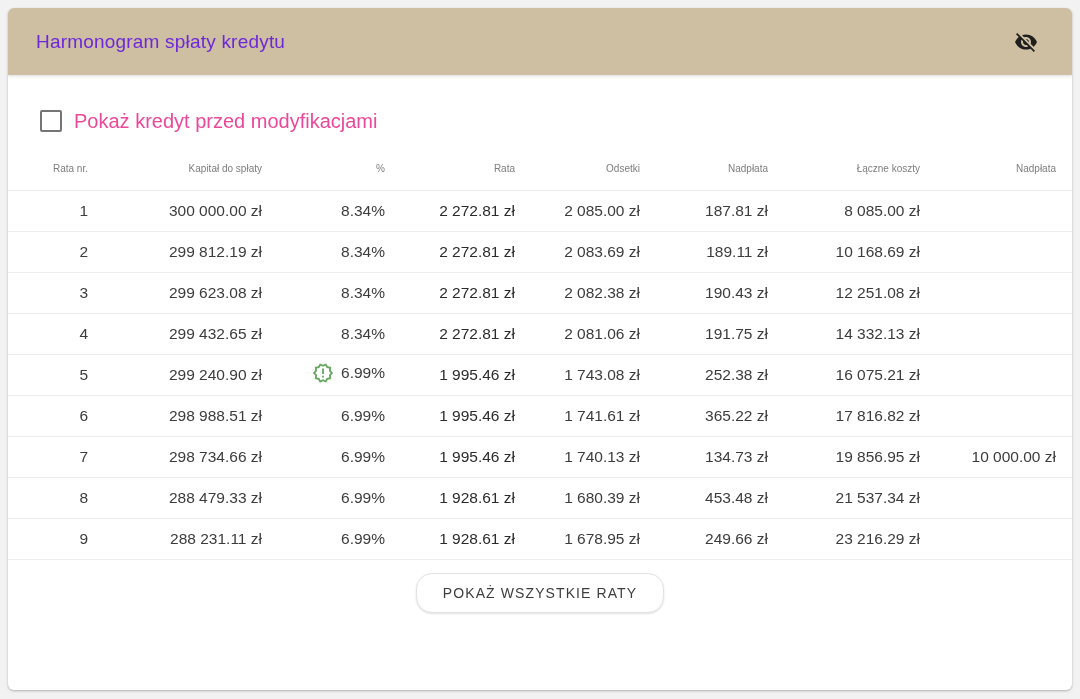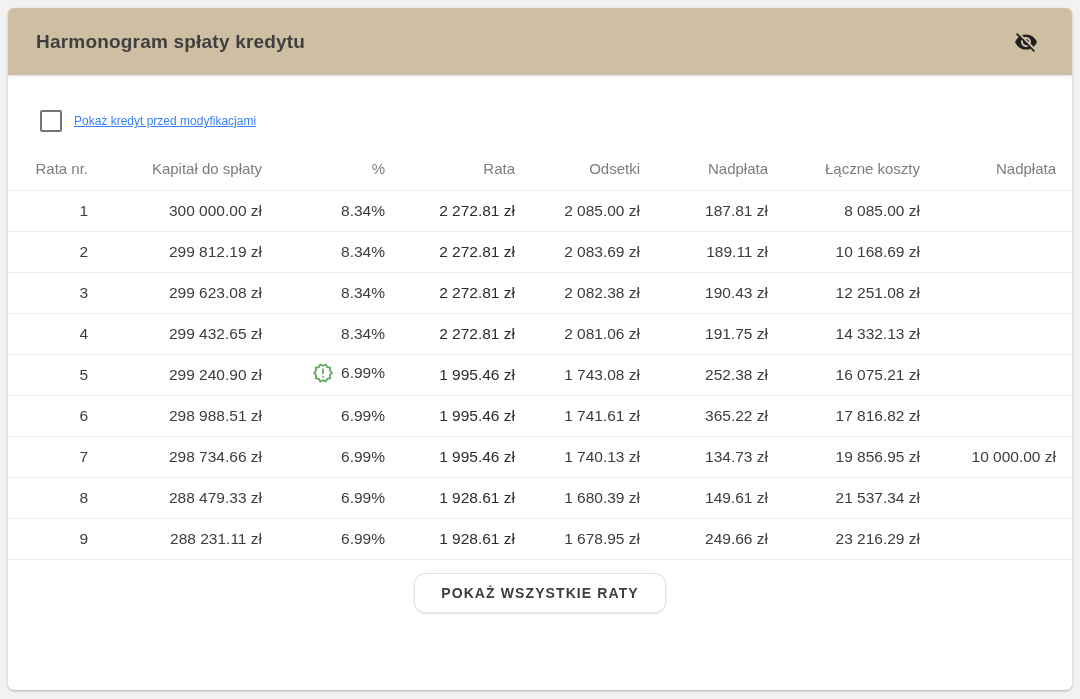--- a/index.html
+++ b/index.html
@@ -18,64 +18,64 @@
     overflow:hidden;
   }
   .card-header{
     height:67px;background:#cfbfa2;
     display:flex;align-items:center;justify-content:space-between;
     padding:0 30px 0 28px;box-sizing:border-box;
     box-shadow:0 1px 3px rgba(0,0,0,.15);
     position:relative;z-index:2;
   }
   .card-title{
-    font-size:19px;color:#404040;font-weight:700;letter-spacing:.2px;
+    font-size:19px;color:#6d28d9;font-weight:400;letter-spacing:.2px;
   }
   .icon-btn{
     background:none;border:none;padding:4px;cursor:pointer;line-height:0;
     border-radius:50%;
   }
   .card-body{padding:0;}
   .checkbox-row{
     display:flex;align-items:center;gap:12px;
     margin:34px 0 0 32px;height:24px;
   }
   .checkbox-box{
     width:18px;height:18px;border:2px solid #757575;border-radius:2px;
     background:#fff;display:inline-block;flex:0 0 auto;cursor:pointer;
   }
   .checkbox-label{
-    font-size:12px;color:#3b82f6;cursor:pointer;text-decoration:underline;
+    font-size:20px;color:#ec4899;cursor:pointer;
   }
   table.schedule{
     margin-top:13px;
     border-collapse:collapse;table-layout:fixed;width:1064px;
   }
   table.schedule th{
-    height:44px;font-weight:400;font-size:15px;color:#7d7d7d;
+    height:44px;font-weight:400;font-size:10px;color:#7d7d7d;
     text-align:right;padding:0 16px 0 0;white-space:nowrap;
     border-bottom:1px solid #ededed;
   }
   table.schedule td{
     height:40px;font-size:15.5px;color:#3c3c3c;
     text-align:right;padding:0 16px 0 0;white-space:nowrap;
     border-bottom:1px solid #ededed;
   }
   table.schedule td.col-3{font-weight:400;color:#2b2b2b;}
   .pct-wrap{display:inline-flex;align-items:center;gap:7px;}
   .pct-wrap svg{flex:0 0 auto;position:relative;top:0px;}
   .footer-row{
     display:flex;justify-content:center;align-items:center;height:66px;
   }
   .show-all-btn{
-    background:#ffffff;border:1px solid #e3e3e3;border-radius:11px;
+    background:#ffffff;border:1px solid #e3e3e3;border-radius:16px;
     box-shadow:0 1px 2px rgba(0,0,0,.12);
     font-family:"Liberation Sans", sans-serif;
     font-size:14px;letter-spacing:1.1px;color:#3d3d3d;
-    padding:11px 26px;cursor:pointer;font-weight:700;
+    padding:11px 26px;cursor:pointer;font-weight:400;
   }
 </style>
 </head>
 <body>
 
 <div class="page">
   <div class="card">
 
     <div class="card-header">
       <span class="card-title">Harmonogram spłaty kredytu</span>
@@ -191,21 +191,21 @@
               <td class="col-5">134.73 zł</td>
               <td class="col-6">19 856.95 zł</td>
               <td class="col-7">10 000.00 zł</td>
             </tr>
             <tr>
               <td class="col-0">8</td>
               <td class="col-1">288 479.33 zł</td>
               <td class="col-2">6.99%</td>
               <td class="col-3">1 928.61 zł</td>
               <td class="col-4">1 680.39 zł</td>
-              <td class="col-5">149.61 zł</td>
+              <td class="col-5">453.48 zł</td>
               <td class="col-6">21 537.34 zł</td>
               <td class="col-7"></td>
             </tr>
             <tr>
               <td class="col-0">9</td>
               <td class="col-1">288 231.11 zł</td>
               <td class="col-2">6.99%</td>
               <td class="col-3">1 928.61 zł</td>
               <td class="col-4">1 678.95 zł</td>
               <td class="col-5">249.66 zł</td>

